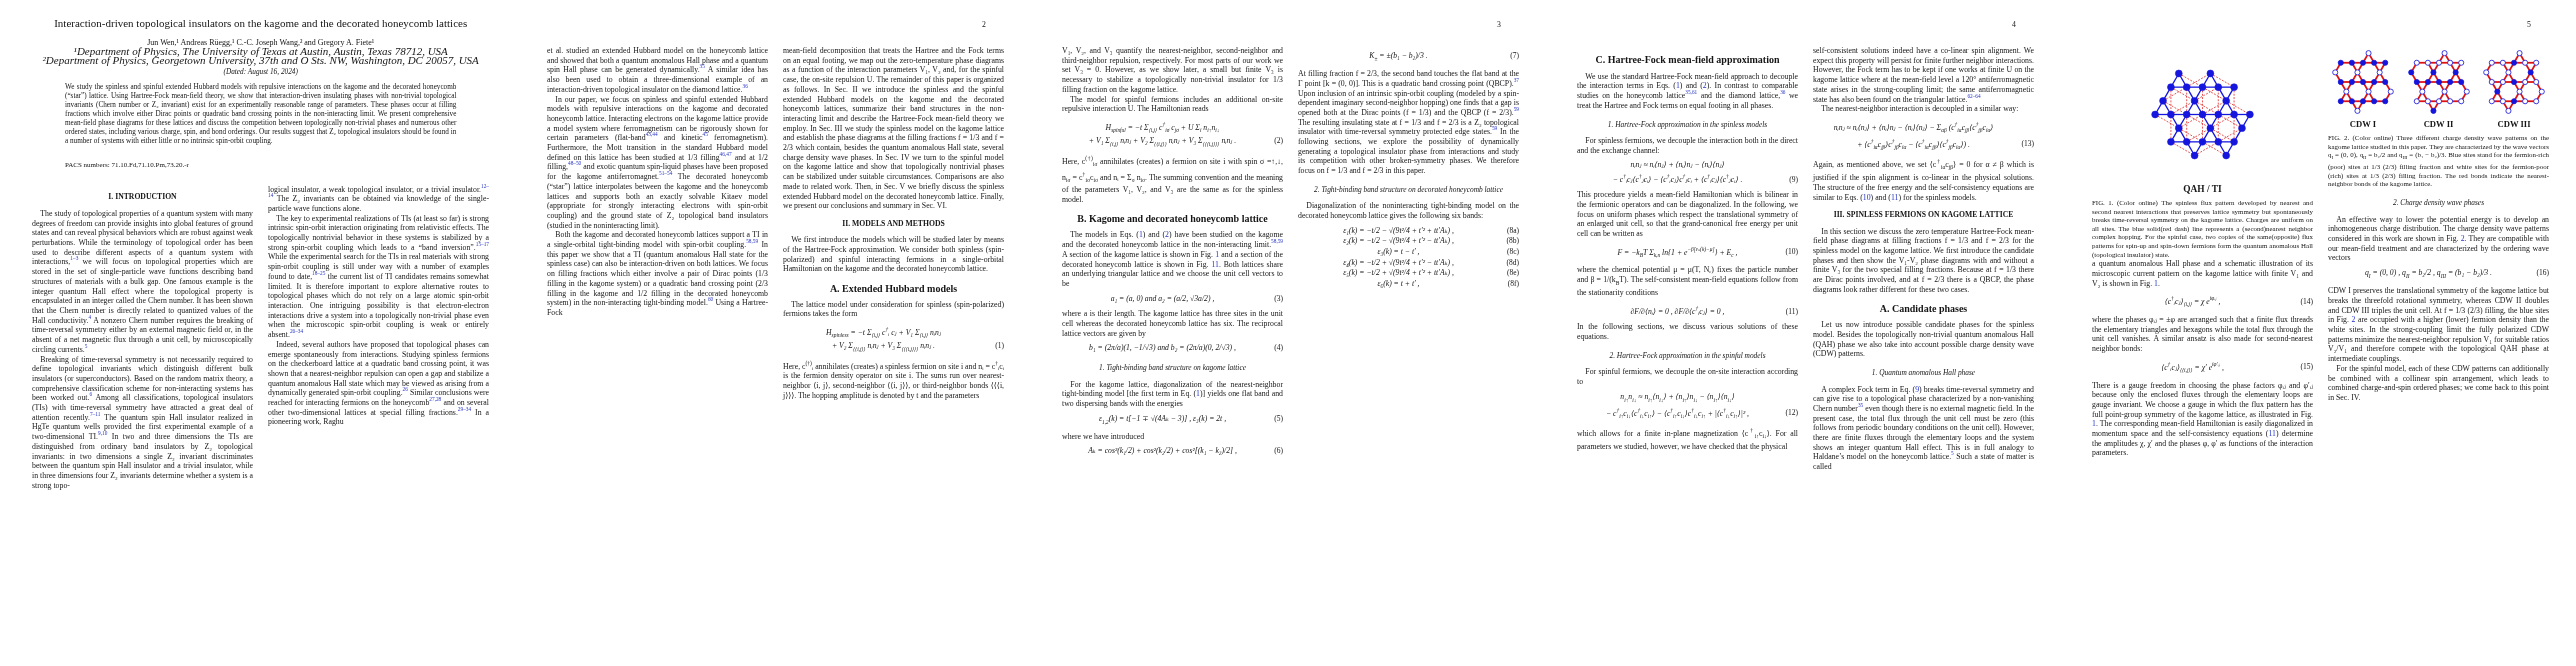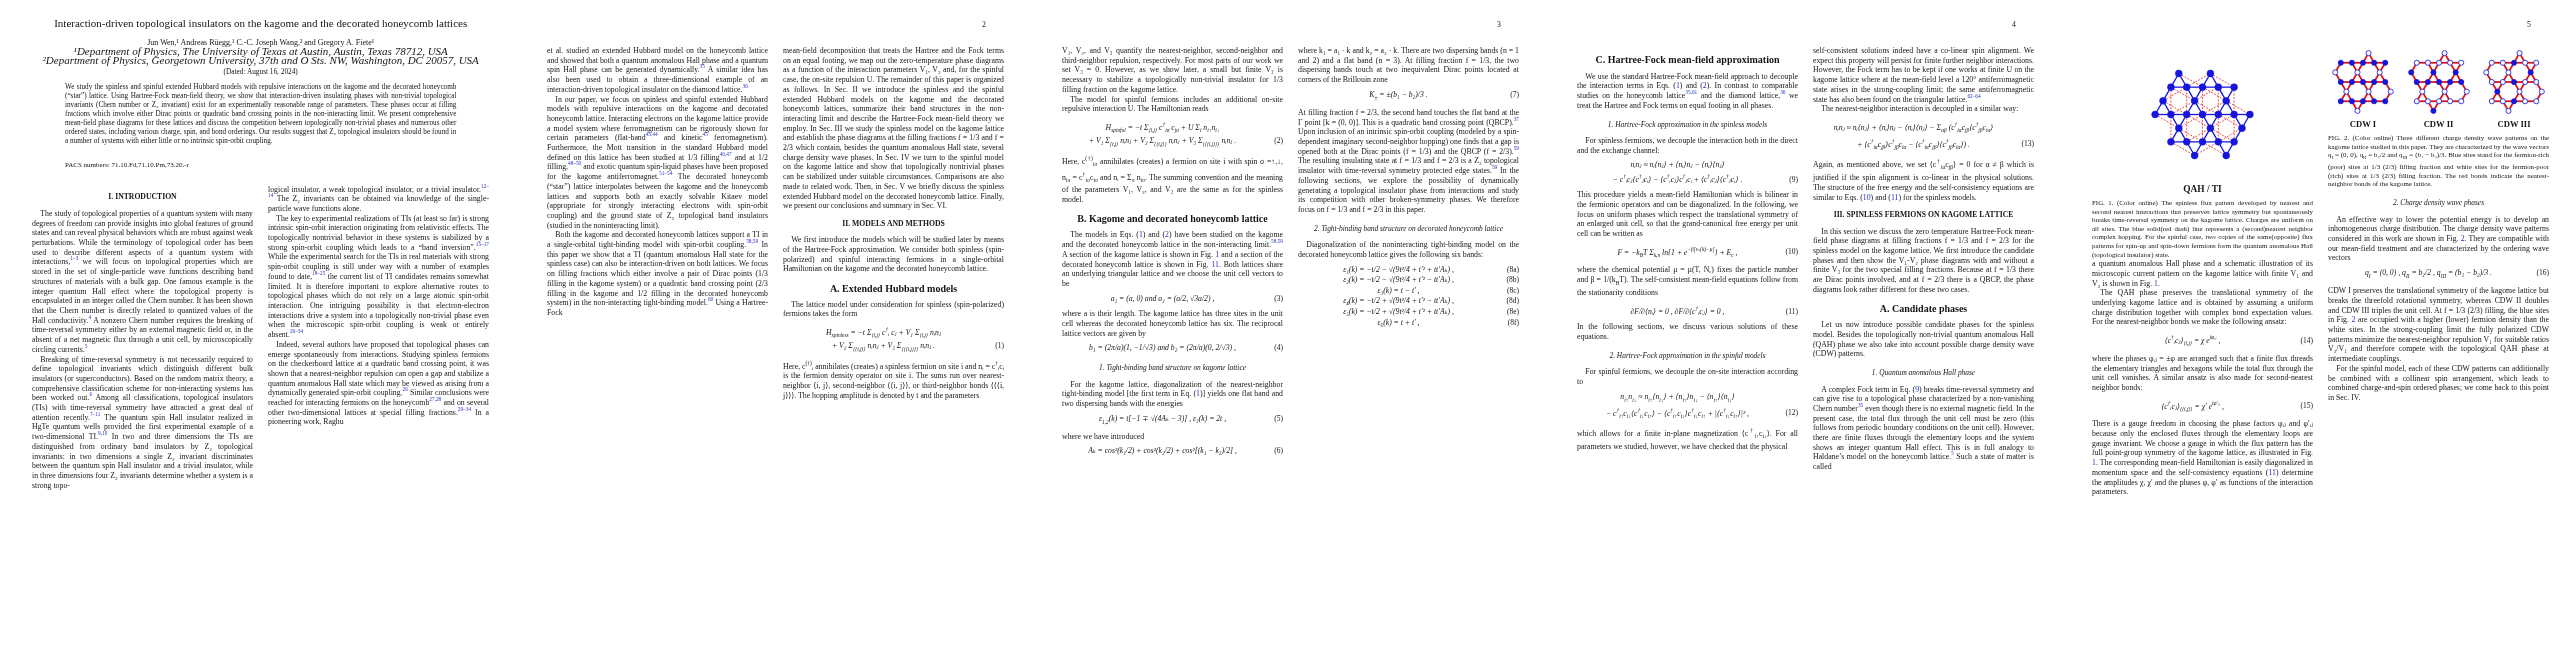--- a/index.html
+++ b/index.html
@@ -9,21 +9,21 @@
   #pages{display:flex;width:2576px;height:667px;}
   .page{position:relative;flex:0 0 515px;width:515px;height:667px;box-sizing:border-box;
         padding:0 25.6px 0 32px;overflow:hidden;background:#fff;}
   .pagenum{position:absolute;top:20px;right:44px;font-size:7.8px;}
   .stamp{position:absolute;left:5.6px;top:485px;transform:rotate(-90deg);transform-origin:0 0;
          font-size:15.6px;color:#787878;white-space:nowrap;letter-spacing:0.3px;}
   
   .title{margin-top:17px;text-align:center;font-size:11px;line-height:12.8px;}
   .authors{margin-top:8.3px;text-align:center;font-size:8px;}
   .affil{text-align:center;font-style:italic;font-size:11px;line-height:9px;}
-  .dated{text-align:center;font-size:7.3px;margin-top:2.2px;}
+  .dated{text-align:center;font-size:7.3px;margin-top:2.2px;font-style:italic;}
   .abstract{margin:7.2px 33px 0 33px;font-size:7.2px;line-height:9px;text-align:justify;}
   .pacs{margin:14.5px 33px 0 33px;font-size:7px;}
   
   .cols{display:flex;gap:15px;margin-top:0;}
   .page.cont .cols{padding-top:46px;}
   .page.front .cols{margin-top:15.6px;}
   .col{width:221px;font-size:7.8px;line-height:9.7px;text-align:justify;}
   .col p{margin:0;text-indent:8.3px;}
   .col p.noind{text-indent:0;}
   .h1{text-align:center;font-weight:bold;font-size:7.7px;line-height:9.4px;margin:7.8px 10px 7.2px;}
@@ -141,21 +141,20 @@
             </div>
             <p class="noind">where we have introduced</p>
             <div class="eq">
               <div class="eqline">
                 <span class="eqbody">Aₖ = cos²(k₁/2) + cos²(k₂/2) + cos²[(k₁ − k₂)/2] ,</span>
                 <span class="eqnum">(6)</span>
               </div>
             </div>
           </div>
           <div class="col">
-            <p class="noind">where k₁ = a₁ · k and k₂ = a₂ · k. There are two dispersing bands (n = 1 and 2) and a flat band (n = 3). At filling fraction f = 1/3, the two dispersing bands touch at two inequivalent Dirac points located at corners of the Brillouin zone</p>
             <div class="eq">
               <div class="eqline">
                 <span class="eqbody">K<sub>±</sub> = ±(b₁ − b₂)/3 .</span>
                 <span class="eqnum">(7)</span>
               </div>
             </div>
             <p class="noind">At filling fraction f = 2/3, the second band touches the flat band at the Γ point [k = (0, 0)]. This is a quadratic band crossing point (QBCP).<span class="cite">37</span> Upon inclusion of an intrinsic spin-orbit coupling (modeled by a spin-dependent imaginary second-neighbor hopping) one finds that a gap is opened both at the Dirac points (f = 1/3) and the QBCP (f = 2/3).<span class="cite">59</span> The resulting insulating state at f = 1/3 and f = 2/3 is a Z₂ topological insulator with time-reversal symmetry protected edge states.<span class="cite">59</span> In the following sections, we explore the possibility of dynamically generating a topological insulator phase from interactions and study its competition with other broken-symmetry phases. We therefore focus on f = 1/3 and f = 2/3 in this paper.</p>
             <div class="h3">2.   Tight-binding band structure on decorated honeycomb lattice</div>
             <p>Diagonalization of the noninteracting tight-binding model on the decorated honeycomb lattice gives the following six bands:</p>
             <div class="eq">
@@ -363,21 +362,20 @@
                 <circle cx="14.25" cy="-74.0451717" r="6.2" fill="#1515dd" stroke="#1515dd" stroke-width="1"></circle>
                 <circle cx="28.5" cy="-49.363447799999996" r="6.2" fill="#1515dd" stroke="#1515dd" stroke-width="1"></circle>
                 <circle cx="57" cy="-49.363447799999996" r="6.2" fill="#1515dd" stroke="#1515dd" stroke-width="1"></circle>
                 <circle cx="42.75" cy="-24.681723899999998" r="6.2" fill="#1515dd" stroke="#1515dd" stroke-width="1"></circle>
                 <circle cx="57" cy="0" r="6.2" fill="#1515dd" stroke="#1515dd" stroke-width="1"></circle>
                 <circle cx="85.5" cy="0" r="6.2" fill="#1515dd" stroke="#1515dd" stroke-width="1"></circle>
                 <circle cx="71.25" cy="24.681723899999998" r="6.2" fill="#1515dd" stroke="#1515dd" stroke-width="1"></circle>
               </svg><div class="figlabel">QAH / TI</div></div>
             <p class="cap noind">FIG. 1. (Color online) The spinless flux pattern developed by nearest and second nearest interactions that preserves lattice symmetry but spontaneously breaks time-reversal symmetry on the kagome lattice. Charges are uniform on all sites. The blue solid(red dash) line represents a (second)nearest neighbor complex hopping. For the spinful case, two copies of the same(opposite) flux patterns for spin-up and spin-down fermions form the quantum anomalous Hall (topological insulator) state.</p>
             <p class="noind">a quantum anomalous Hall phase and a schematic illustration of its microscopic current pattern on the kagome lattice with finite V₁ and V₂ is shown in Fig. <span class="eref">1</span>.</p>
-            <p>The QAH phase preserves the translational symmetry of the underlying kagome lattice and is obtained by assuming a uniform charge distribution together with complex bond expectation values. For the nearest-neighbor bonds we make the following ansatz:</p>
             <div class="eq">
               <div class="eqline">
                 <span class="eqbody">⟨c<sup>†</sup>ᵢcⱼ⟩<sub>⟨i,j⟩</sub> = χ e<sup>iφᵢⱼ</sup> ,</span>
                 <span class="eqnum">(14)</span>
               </div>
             </div>
             <p class="noind">where the phases φᵢⱼ = ±φ are arranged such that a finite flux threads the elementary triangles and hexagons while the total flux through the unit cell vanishes. A similar ansatz is also made for second-nearest neighbor bonds:</p>
             <div class="eq">
               <div class="eqline">
                 <span class="eqbody">⟨c<sup>†</sup>ᵢcⱼ⟩<sub>⟨⟨i,j⟩⟩</sub> = χ′ e<sup>iφ′ᵢⱼ</sup> ,</span>

